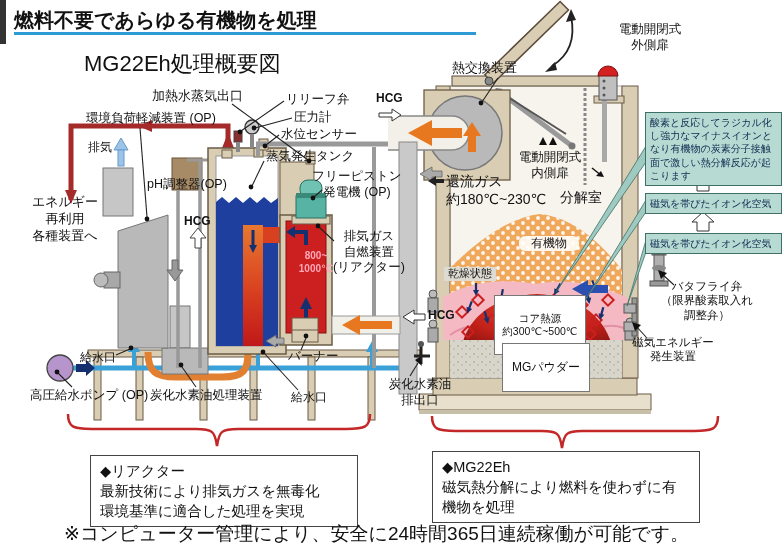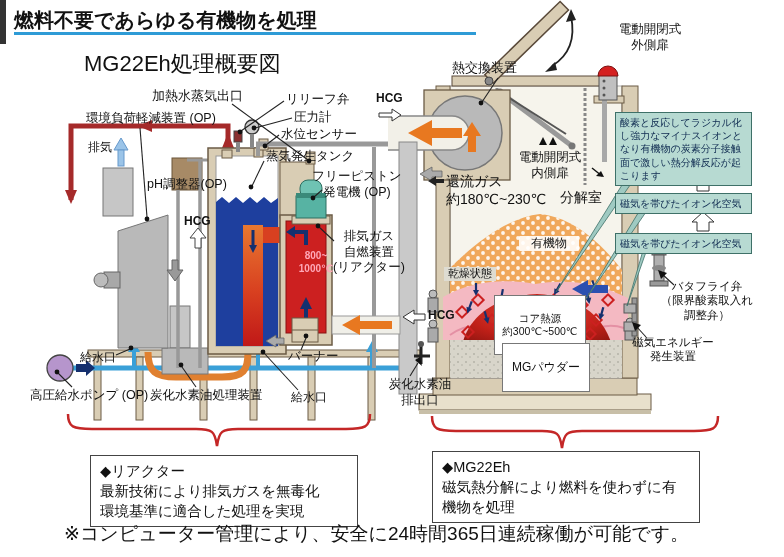--- a/index.html
+++ b/index.html
@@ -2,23 +2,23 @@
 <html><head>
 <meta charset="utf-8">
 <style>
   html,body{margin:0;padding:0;background:#fff;}
   #canvas{position:relative;width:784px;height:557px;background:#fff;overflow:hidden;
           font-family:"Liberation Sans","DejaVu Sans",sans-serif;}
   svg{position:absolute;left:0;top:0;}
   .lbl{position:absolute;font-size:12.5px;color:#111;line-height:1.25;white-space:pre-line;}
   .c{text-align:center;}
   .b{font-weight:bold;}
-  .pill{background:rgba(255,255,255,.88);border-radius:1px;padding:0 3px;}
+  .pill{background:rgba(255,255,255,.88);border-radius:6px;padding:0 3px;}
   .wbox{background:#fff;border:1px solid #777;padding:16px 4px;}
-  .callout{position:absolute;left:615px;width:137px;background:#b7dad2;border:1.2px solid #3e7068;
+  .callout{position:absolute;left:645px;width:137px;background:#b7dad2;border:1.2px solid #3e7068;
            color:#0e2a50;font-size:10px;line-height:1.32;padding:3px 4px;box-sizing:border-box;}
   .sumbox{position:absolute;width:268px;background:#fff;border:1.5px solid #444;
           padding:5px 9px;box-sizing:border-box;font-size:14.5px;line-height:1.38;color:#111;}
   .sumbody{white-space:pre-line;}
   #title{position:absolute;left:14px;top:7px;font-size:20px;font-weight:bold;color:#111;}
   #titleline{position:absolute;left:14px;top:32px;width:462px;height:3px;background:#2e9bd6;}
   #subtitle{position:absolute;left:84px;top:49px;font-size:22px;color:#111;}
   #footer{position:absolute;left:64px;top:521px;font-size:19px;color:#111;}
   #cornerbar{position:absolute;left:0;top:0;width:6px;height:44px;background:#333;}
 </style>
@@ -346,20 +346,23 @@
 <div class="lbl" style="left:152px;top:88px;font-size:13px;">加熱水蒸気出口</div>
 <div class="lbl" style="left:286px;top:92px;">リリーフ弁</div>
 <div class="lbl" style="left:294px;top:110px;">圧力計</div>
 <div class="lbl" style="left:281px;top:127px;">水位センサー</div>
 <div class="lbl" style="left:266px;top:149px;">蒸気発生タンク</div>
 <div class="lbl c" style="left:312px;top:169px;width:90px;">フリーピストン
 発電機 (OP)</div>
 <div class="lbl" style="left:86px;top:111px;">環境負荷軽減装置 (OP)</div>
 <div class="lbl" style="left:88px;top:140px;font-size:12px;">排気</div>
 <div class="lbl" style="left:147px;top:177px;">pH調整器(OP)</div>
+<div class="lbl c" style="left:26px;top:194px;width:78px;font-size:13px;line-height:1.3;">エネルギー
+再利用
+各種装置へ</div>
 <div class="lbl b" style="left:184px;top:214px;font-size:12px;">HCG</div>
 <div class="lbl c" style="left:326px;top:229px;width:86px;">排気ガス
 自燃装置
 (リアクター)</div>
 <div class="lbl c b" style="left:286px;top:249px;width:60px;font-size:10px;color:#ffa8b8;line-height:1.3;">800~
 1000℃</div>
 <div class="lbl" style="left:288px;top:349px;">バーナー</div>
 <div class="lbl" style="left:80px;top:350px;font-size:12px;">給水口</div>
 <div class="lbl" style="left:291px;top:390px;font-size:12px;">給水口</div>
 <div class="lbl" style="left:30px;top:388px;">高圧給水ポンプ (OP)</div>

